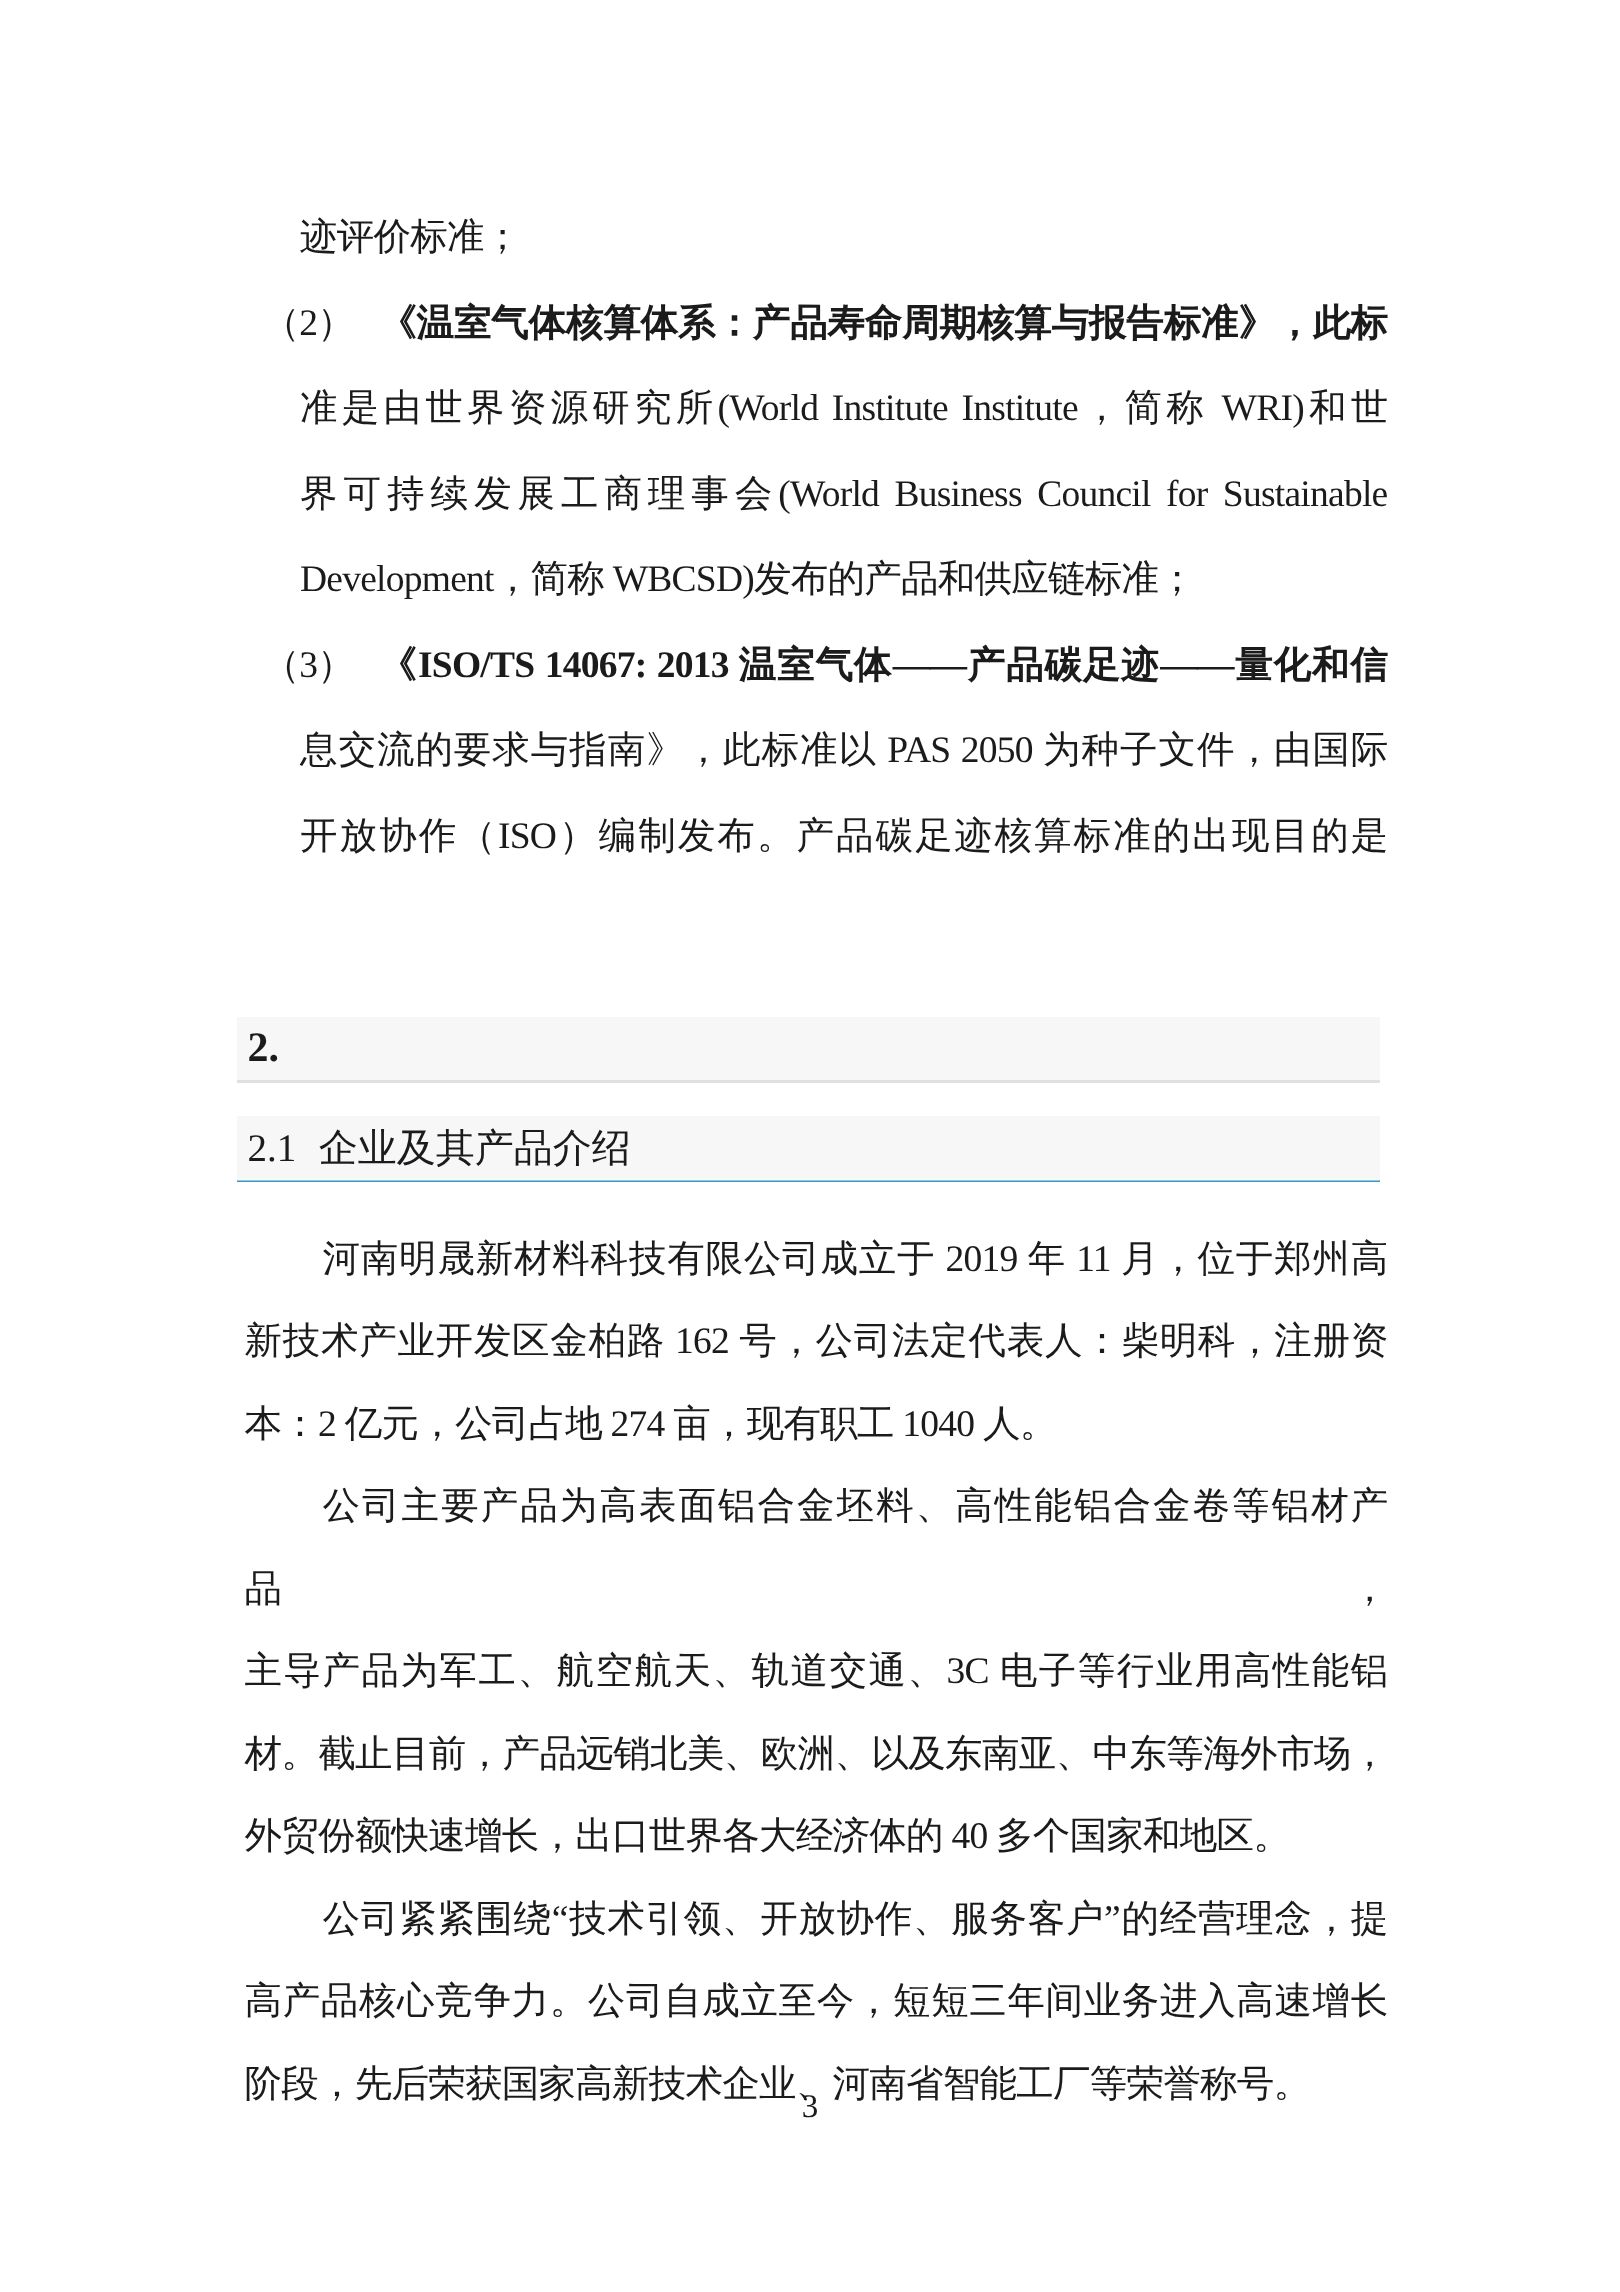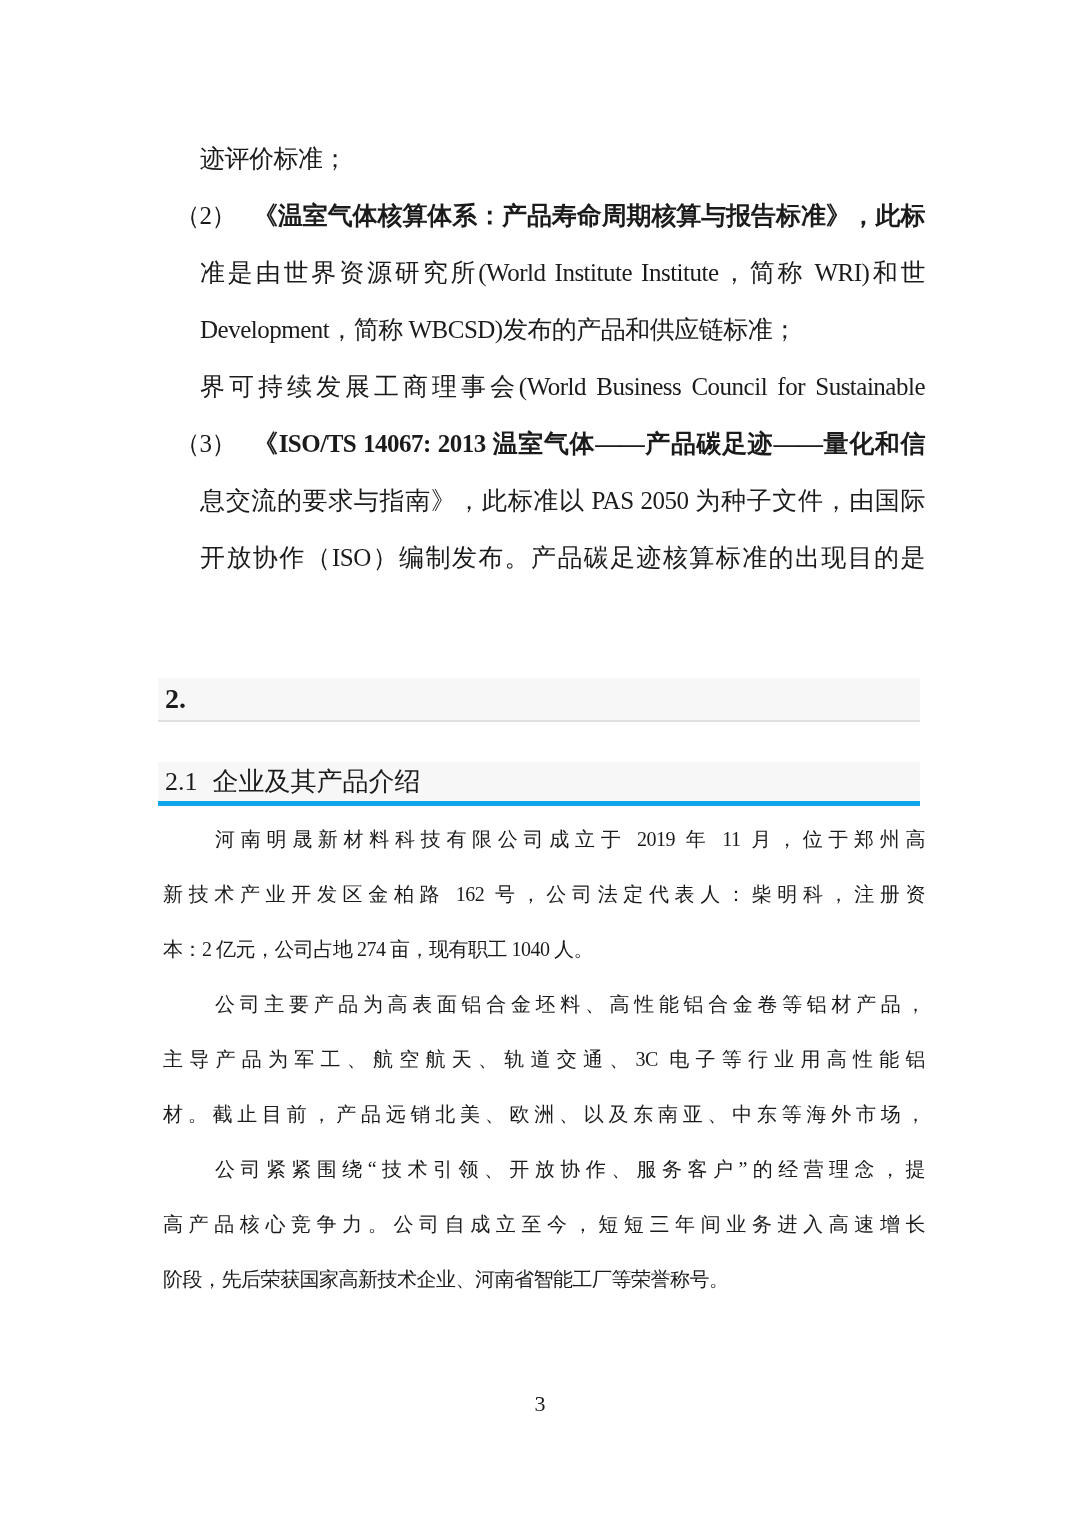--- a/index.html
+++ b/index.html
@@ -46,34 +46,34 @@
   }
   .band-1 {
     top: 678px;
     height: 44px;
     border-bottom: 2px solid #e0e0e0;
     font-size: 28px;
     font-weight: bold;
   }
   .band-1 .h-num { margin-right: 11px; }
   .band-2 {
-    top: 762px;
+    top: 744px;
     height: 44px;
-    border-bottom: 5px solid #0ea5e9;
+    border-bottom: 1px solid #0ea5e9;
     font-size: 26px;
     font-weight: normal;
   }
   .band-2 .h-num { margin-right: 15px; }
   
   .paras {
     position: absolute;
     top: 812px;
     left: 163px;
     width: 762px;
-    font-size: 20px;
+    font-size: 25px;
     letter-spacing: -0.5px;
     line-height: 55px;
   }
   .paras .line { min-height: 55px; }
   .p-first { text-indent: 52px; }
   
   .footer {
     position: absolute;
     top: 1390px;
     left: 0;
@@ -91,22 +91,22 @@
   <div class="list-block">
 
     <div class="line hang nj">迹评价标准；</div>
 
     <div>
       <div class="line l-first">
         <span class="marker">（2）</span>
         <span class="ltext">《温室气体核算体系：产品寿命周期核算与报告标准》，此标</span>
       </div>
       <div class="line hang j">准是由世界资源研究所(World Institute Institute，简称 WRI)和世</div>
+      <div class="line hang j">界可持续发展工商理事会(World Business Council for Sustainable</div>
       <div class="line hang nj">Development，简称 WBCSD)发布的产品和供应链标准；</div>
-      <div class="line hang j">界可持续发展工商理事会(World Business Council for Sustainable</div>
     </div>
 
     <div>
       <div class="line l-first">
         <span class="marker">（3）</span>
         <span class="ltext">《ISO/TS 14067: 2013 温室气体——产品碳足迹——量化和信</span>
       </div>
       <div class="line hang j">息交流的要求与指南》，此标准以 PAS 2050 为种子文件，由国际</div>
       <div class="line hang j">开放协作（ISO）编制发布。产品碳足迹核算标准的出现目的是</div>
     </div>
@@ -127,20 +127,21 @@
     <div>
       <div class="line p-first j">河南明晟新材料科技有限公司成立于 2019 年 11 月，位于郑州高</div>
       <div class="line j">新技术产业开发区金柏路 162 号，公司法定代表人：柴明科，注册资</div>
       <div class="line nj">本：2 亿元，公司占地 274 亩，现有职工 1040 人。</div>
     </div>
 
     <div>
       <div class="line p-first j">公司主要产品为高表面铝合金坯料、高性能铝合金卷等铝材产品，</div>
       <div class="line j">主导产品为军工、航空航天、轨道交通、3C 电子等行业用高性能铝</div>
       <div class="line j">材。截止目前，产品远销北美、欧洲、以及东南亚、中东等海外市场，</div>
+      <div class="line nj">外贸份额快速增长，出口世界各大经济体的 40 多个国家和地区。</div>
     </div>
 
     <div>
       <div class="line p-first j">公司紧紧围绕“技术引领、开放协作、服务客户”的经营理念，提</div>
       <div class="line j">高产品核心竞争力。公司自成立至今，短短三年间业务进入高速增长</div>
       <div class="line nj">阶段，先后荣获国家高新技术企业、河南省智能工厂等荣誉称号。</div>
     </div>
 
   </div>
 

